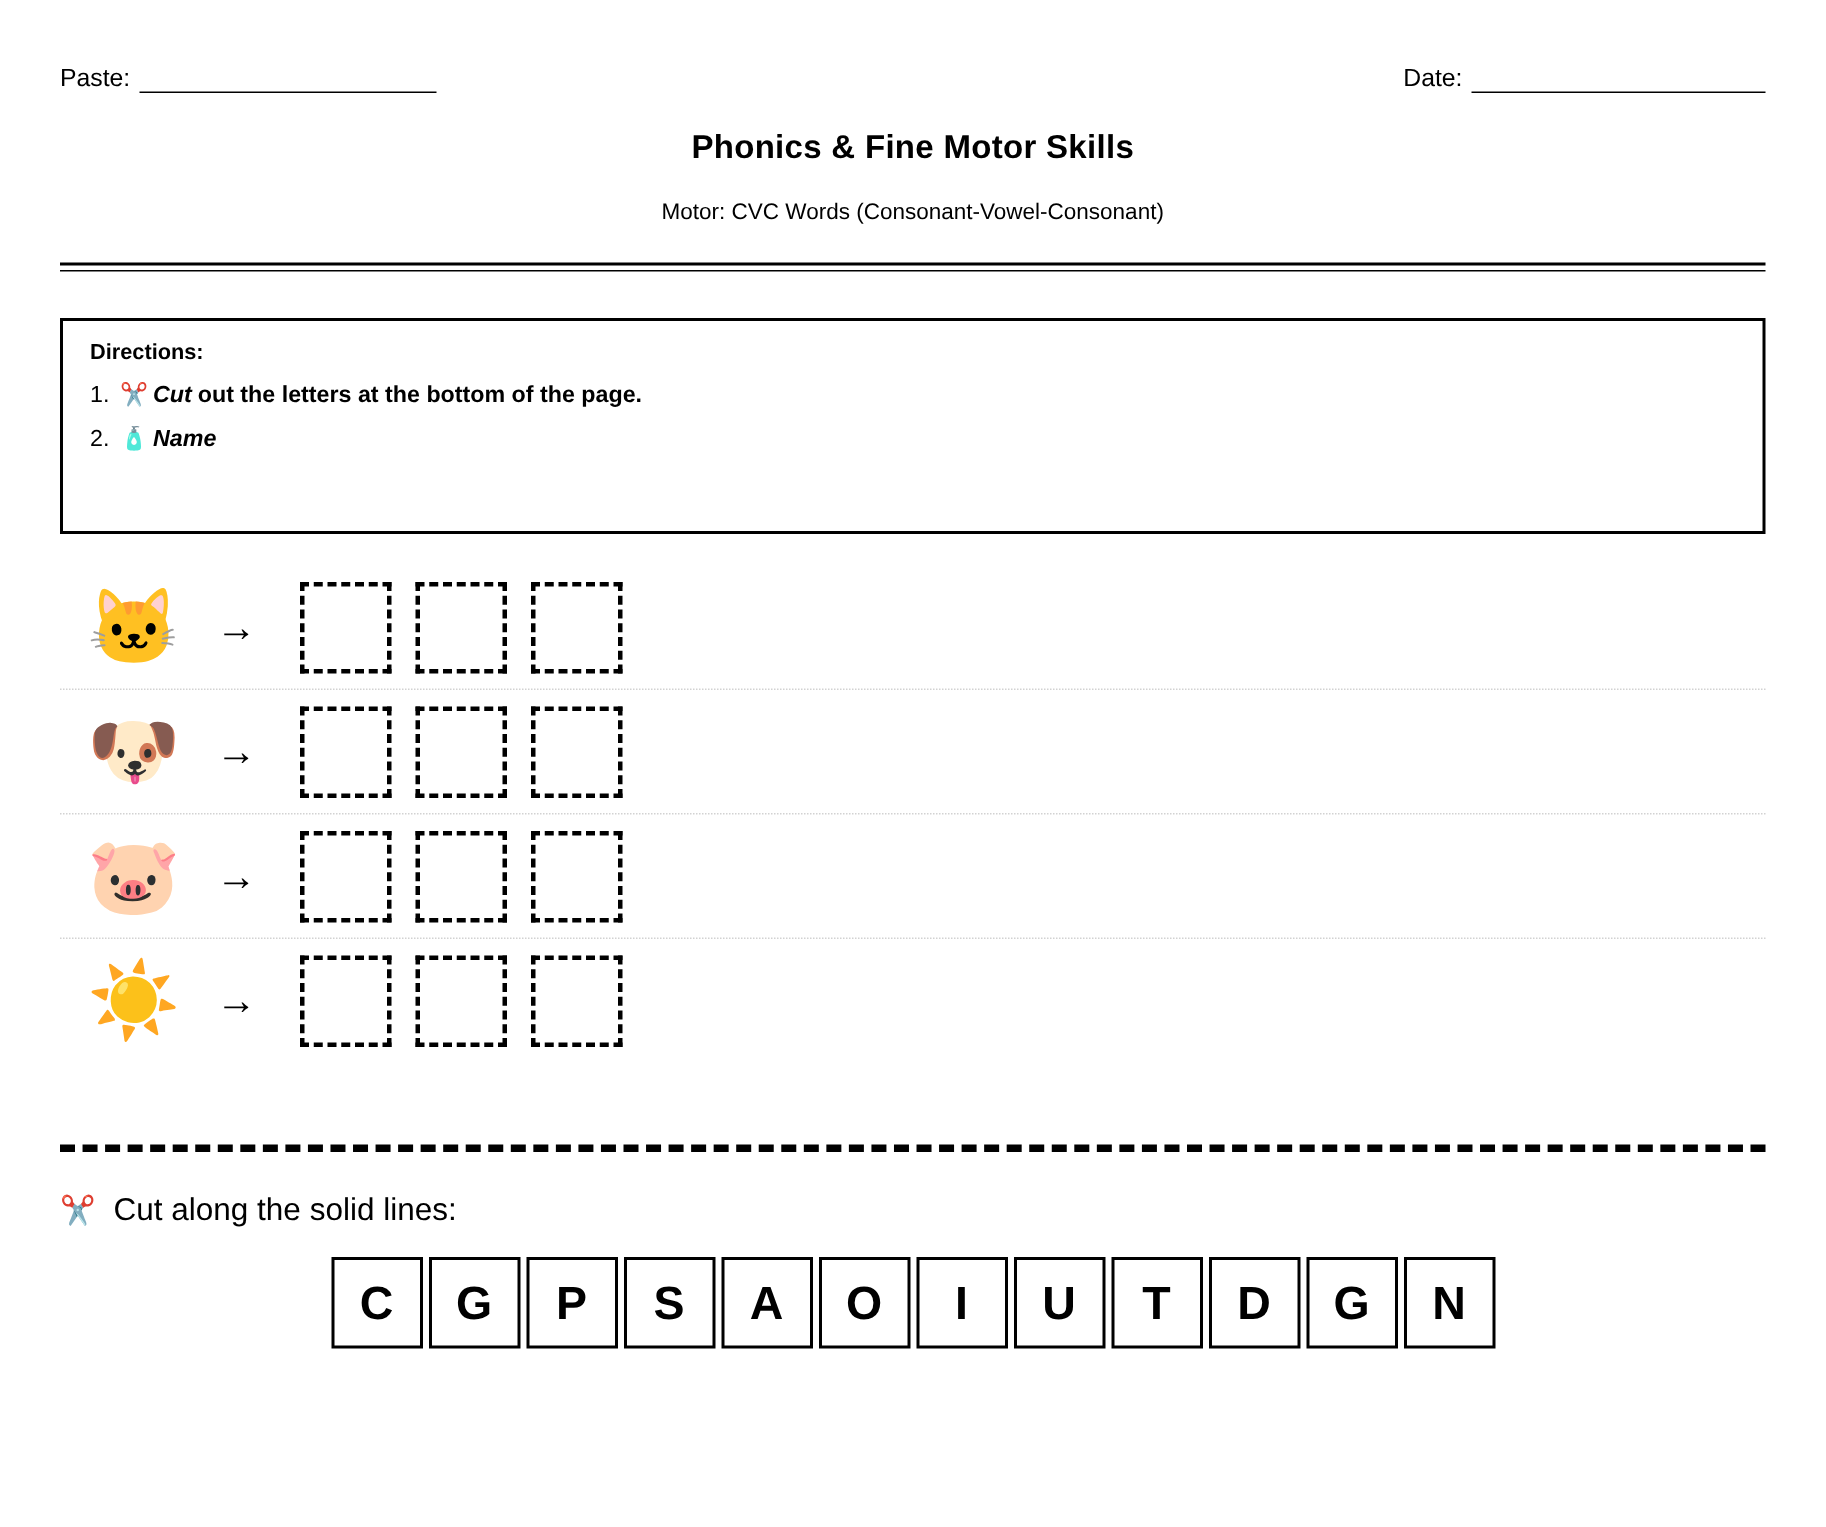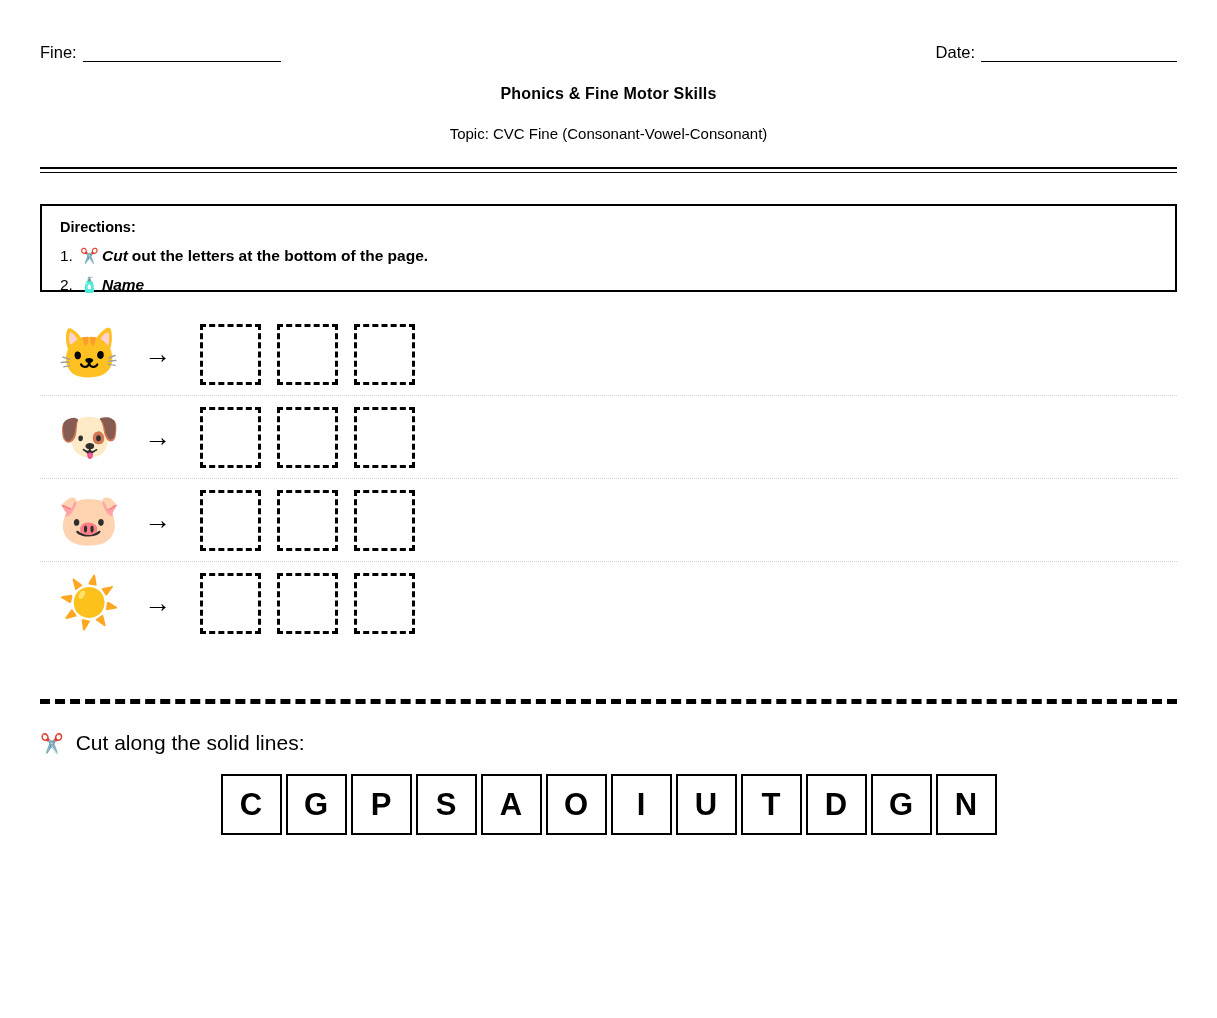--- a/index.html
+++ b/index.html
@@ -44,21 +44,21 @@
     border-bottom: 1.6px solid #000;
     margin-left: 6px;
     height: 13px;
   }
   .rule-name  { width: 198px; }
   .rule-date  { width: 196px; }
 
   
   .title {
     text-align: center;
-    font-size: 16px;
+    font-size: 22px;
     font-weight: bold;
     margin-top: 23px;
     letter-spacing: .2px;
   }
   .subtitle {
     text-align: center;
     font-size: 15px;
     margin-top: 22px;
   }
 
@@ -69,21 +69,21 @@
     border-bottom: 1.2px solid #000;
     height: 3px;
   }
 
   
   .directions {
     margin-top: 31px;
     border: 2px solid #000;
     box-sizing: border-box;
     padding: 13px 18px 16px 18px;
-    height: 88px;
+    height: 144px;
   }
   .directions-title {
     font-size: 14.5px;
     font-weight: bold;
     margin-bottom: 6px;
   }
   .steps {
     list-style: none;
     margin: 0;
     padding: 0;
@@ -183,31 +183,31 @@
     background: #fff;
   }
 </style>
 </head>
 <body>
 
 <div class="page">
 
   <div class="namedate">
     <div class="field">
-      <span class="field-label">Fine:</span>
+      <span class="field-label">Paste:</span>
       <span class="field-rule rule-name"></span>
     </div>
     <div class="field">
       <span class="field-label">Date:</span>
       <span class="field-rule rule-date"></span>
     </div>
   </div>
 
   <div class="title">Phonics &amp; Fine Motor Skills</div>
-  <div class="subtitle">Topic: CVC Fine (Consonant-Vowel-Consonant)</div>
+  <div class="subtitle">Motor: CVC Words (Consonant-Vowel-Consonant)</div>
   <div class="double-rule"></div>
 
   <div class="directions">
     <div class="directions-title">Directions:</div>
     <ol class="steps">
       <li class="step">
         <span class="step-num">1.</span>
         <span class="step-emoji">✂️</span>
         <span class="step-strong">Cut</span>
         <span class="step-text">out the letters at the bottom of the page.</span>

